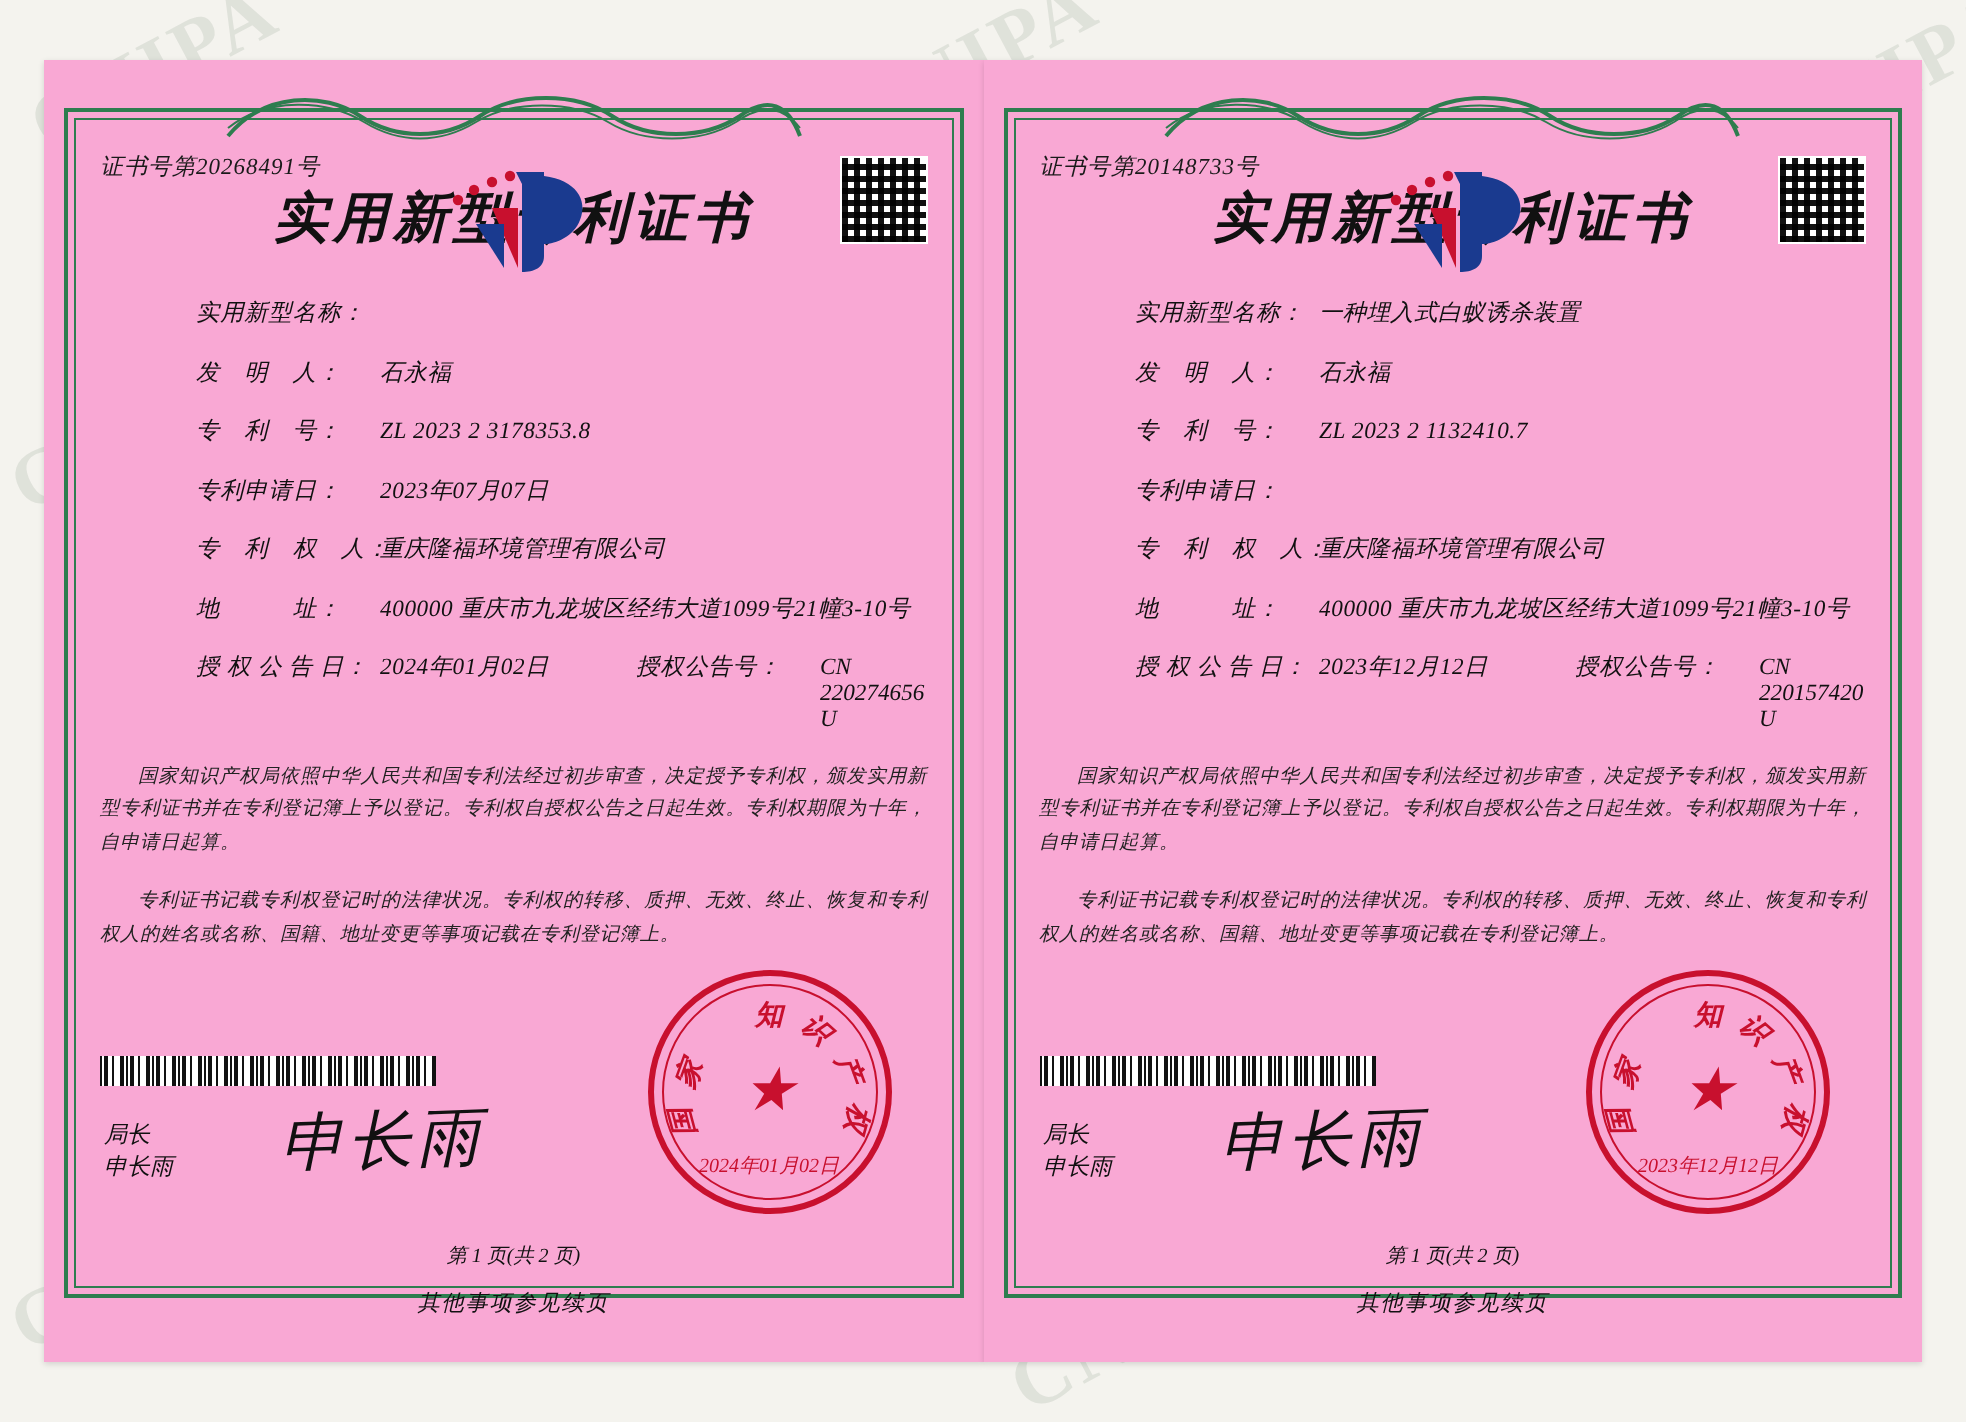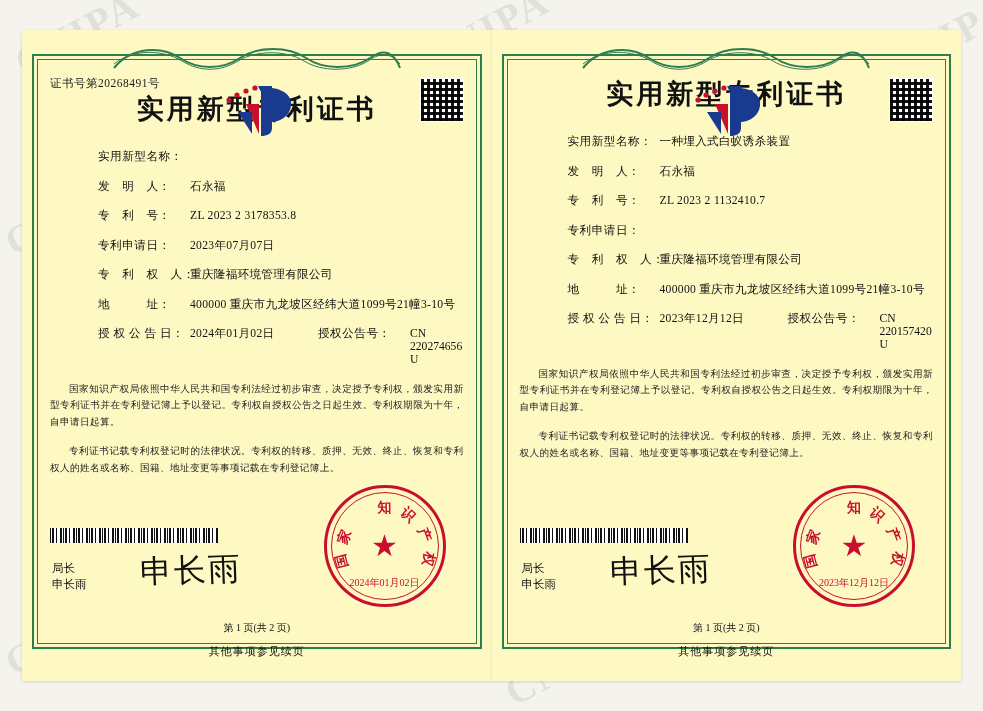--- a/index.html
+++ b/index.html
@@ -44,23 +44,24 @@
     display: flex;
     justify-content: space-between;
     padding: 30px 22px;
     box-sizing: border-box;
     z-index: 2;
   }
   .cert {
     position: relative;
     width: 513px;
     height: 651px;
-    background: #fef9c3;
+    background: #f9a8d4;
     box-shadow: 0 1px 3px rgba(0,0,0,0.14);
     box-sizing: border-box;
+    font-style: italic;
   }
   
   .cert-border {
     position: absolute;
     left: 10px; top: 24px;
     right: 10px; bottom: 32px;
     border: 2px solid #2e7d4f;
     box-sizing: border-box;
   }
   .cert-border:after {
@@ -366,20 +367,21 @@
     </div>
 
     <div class="cert">
       <div class="cert-border"></div>
       <svg class="ornament" viewBox="0 0 290 26">
         <path d="M2,24 C20,2 50,2 68,14 C86,26 110,26 128,14 C146,2 176,2 194,14 C212,26 240,26 258,14 C272,4 282,8 288,24" fill="none" stroke="#2e7d4f" stroke-width="2"></path>
         <path d="M2,20 C22,4 52,6 70,17 C88,28 108,28 126,17 C144,6 174,6 192,17 C210,28 238,28 256,17 C270,7 280,10 288,20" fill="none" stroke="#2e7d4f" stroke-width="1"></path>
       </svg>
 
       <div class="cert-inner">
+        <div class="cert-no">证书号第20148733号</div>
 
         <div class="logo-wrap">
           <svg viewBox="0 0 90 56" width="90" height="56">
             <path d="M46,4 L60,4 L60,46 C60,52 55,54 49,54 L49,10 Z" fill="#1a3a8f"></path>
             <path d="M60,6 C76,8 82,18 78,28 C75,36 66,40 60,40 Z" fill="#1a3a8f"></path>
             <path d="M34,22 L47,22 L47,52 Z" fill="#c8102e"></path>
             <path d="M26,30 L40,30 L40,52 Z" fill="#1a3a8f"></path>
             <g fill="#c8102e">
               <circle cx="17" cy="18" r="2.6"></circle>
               <circle cx="25" cy="13" r="2.6"></circle>

